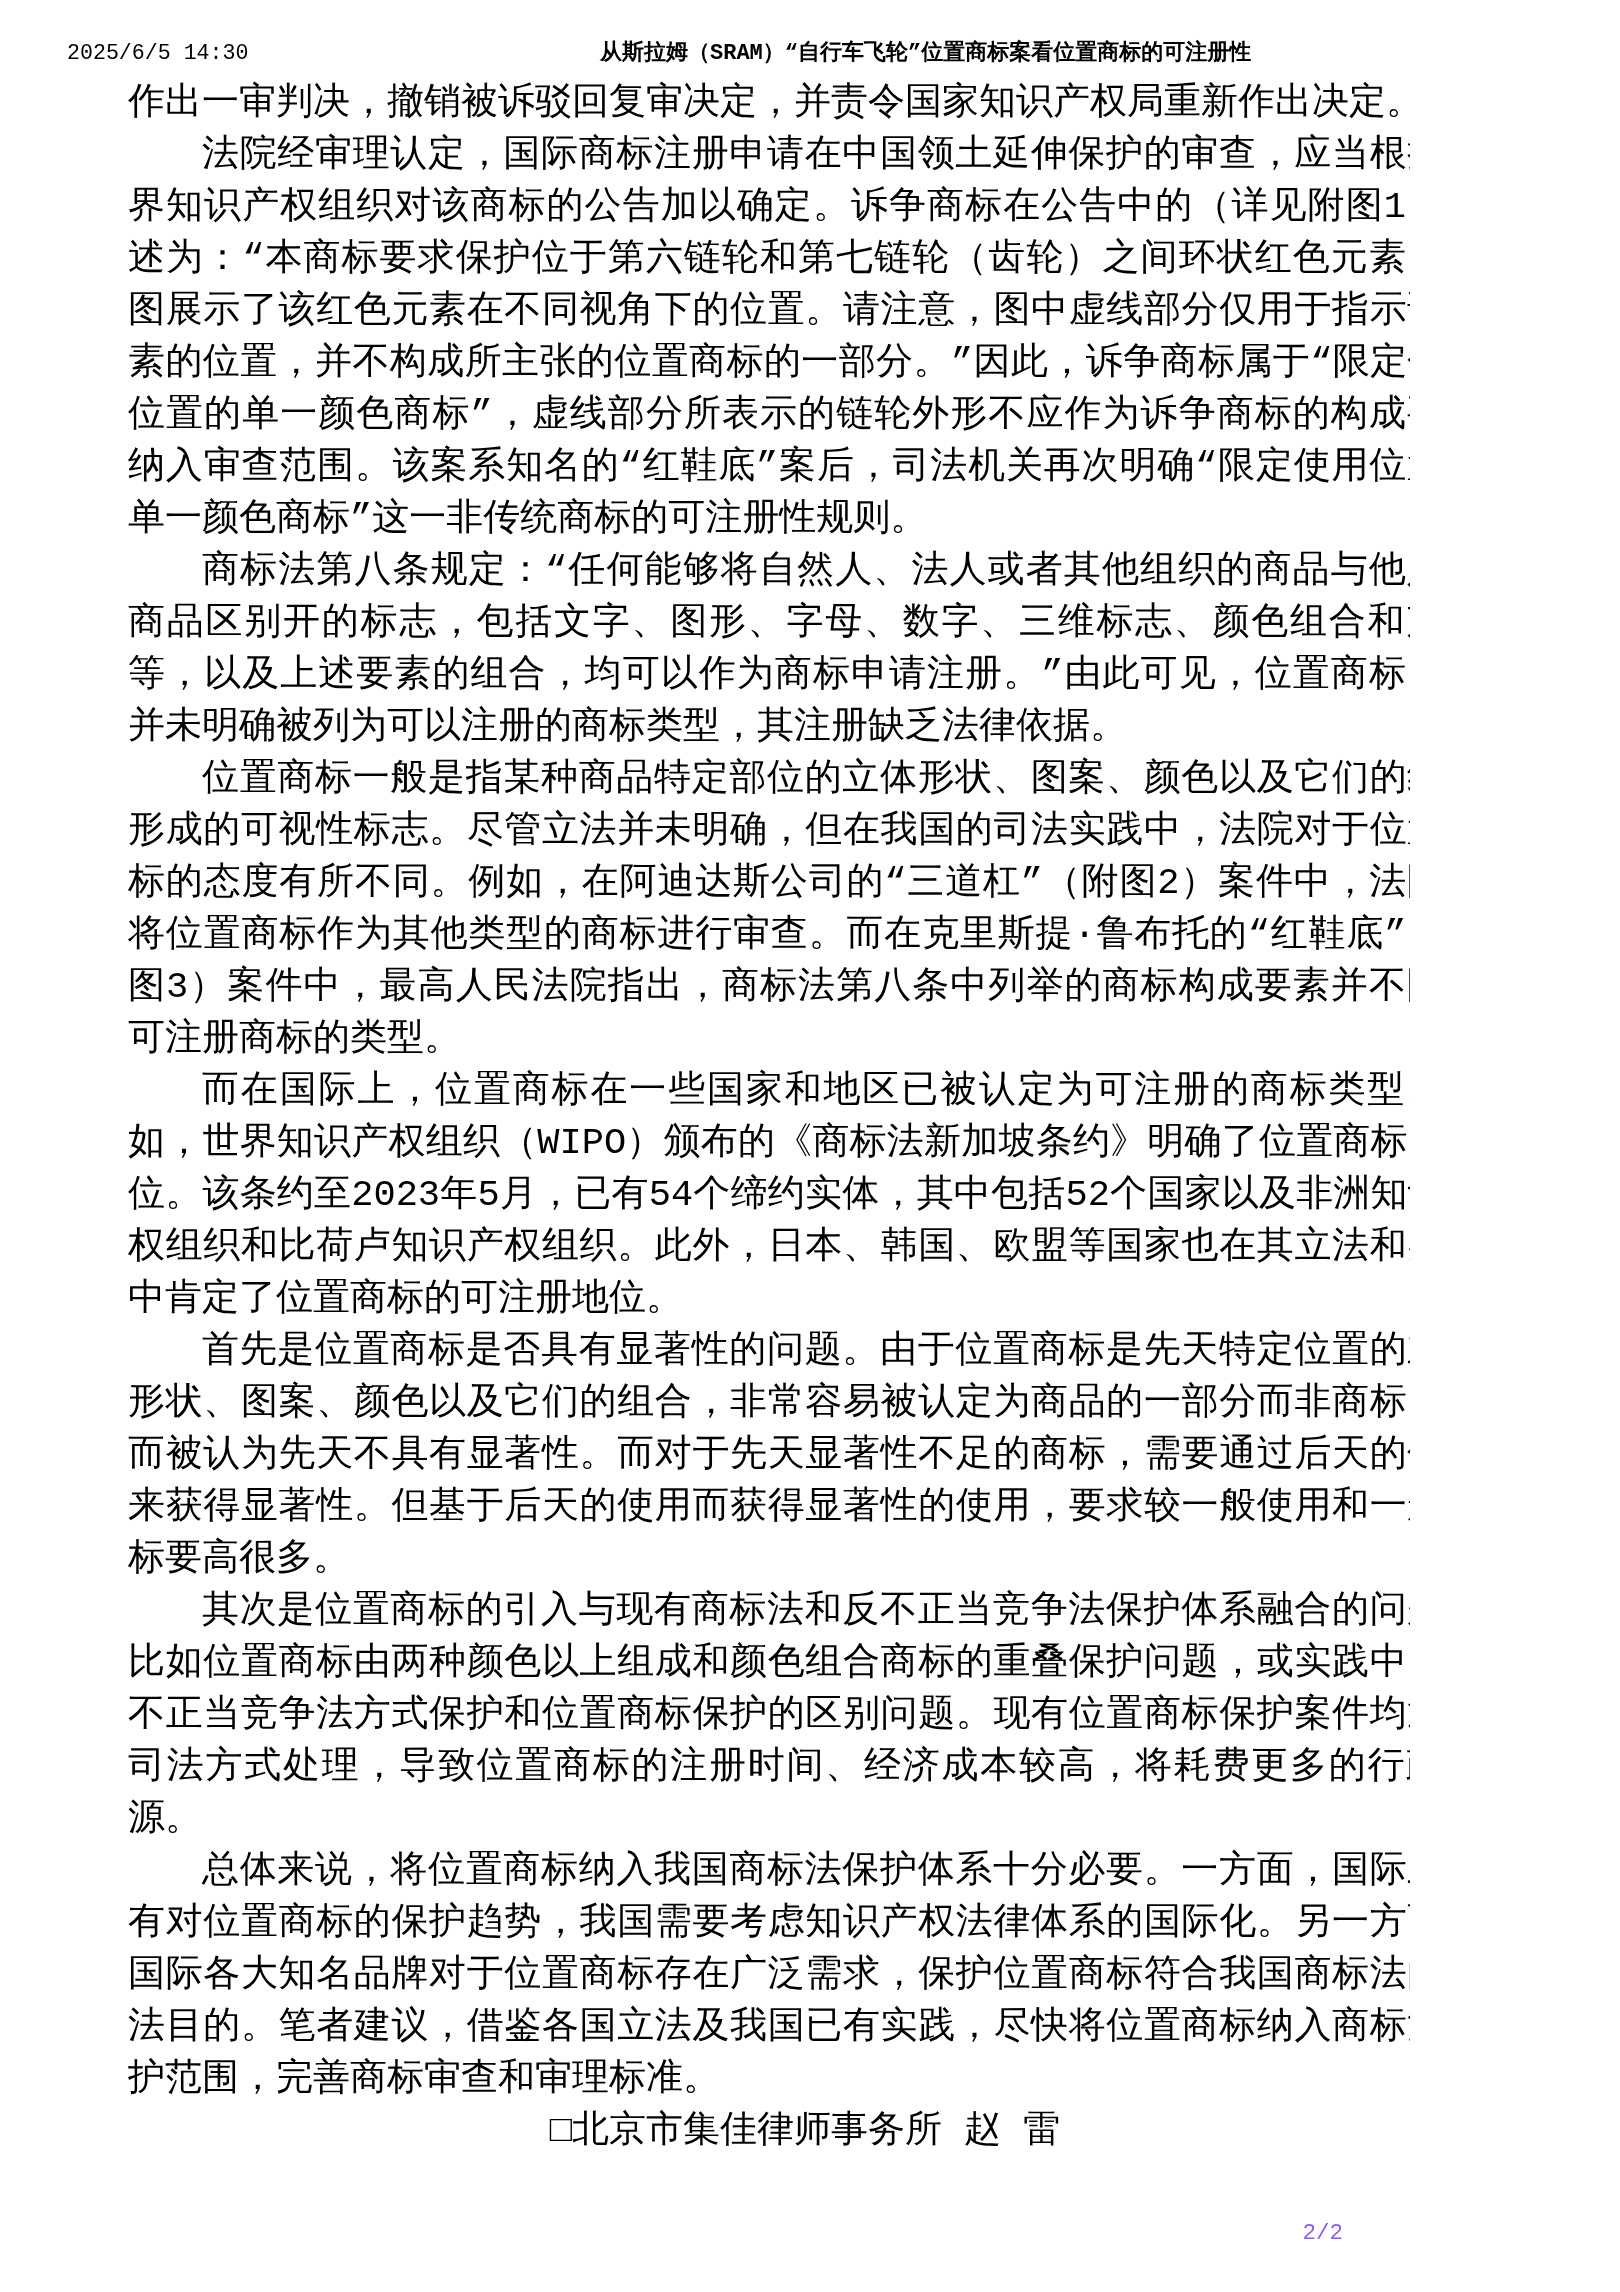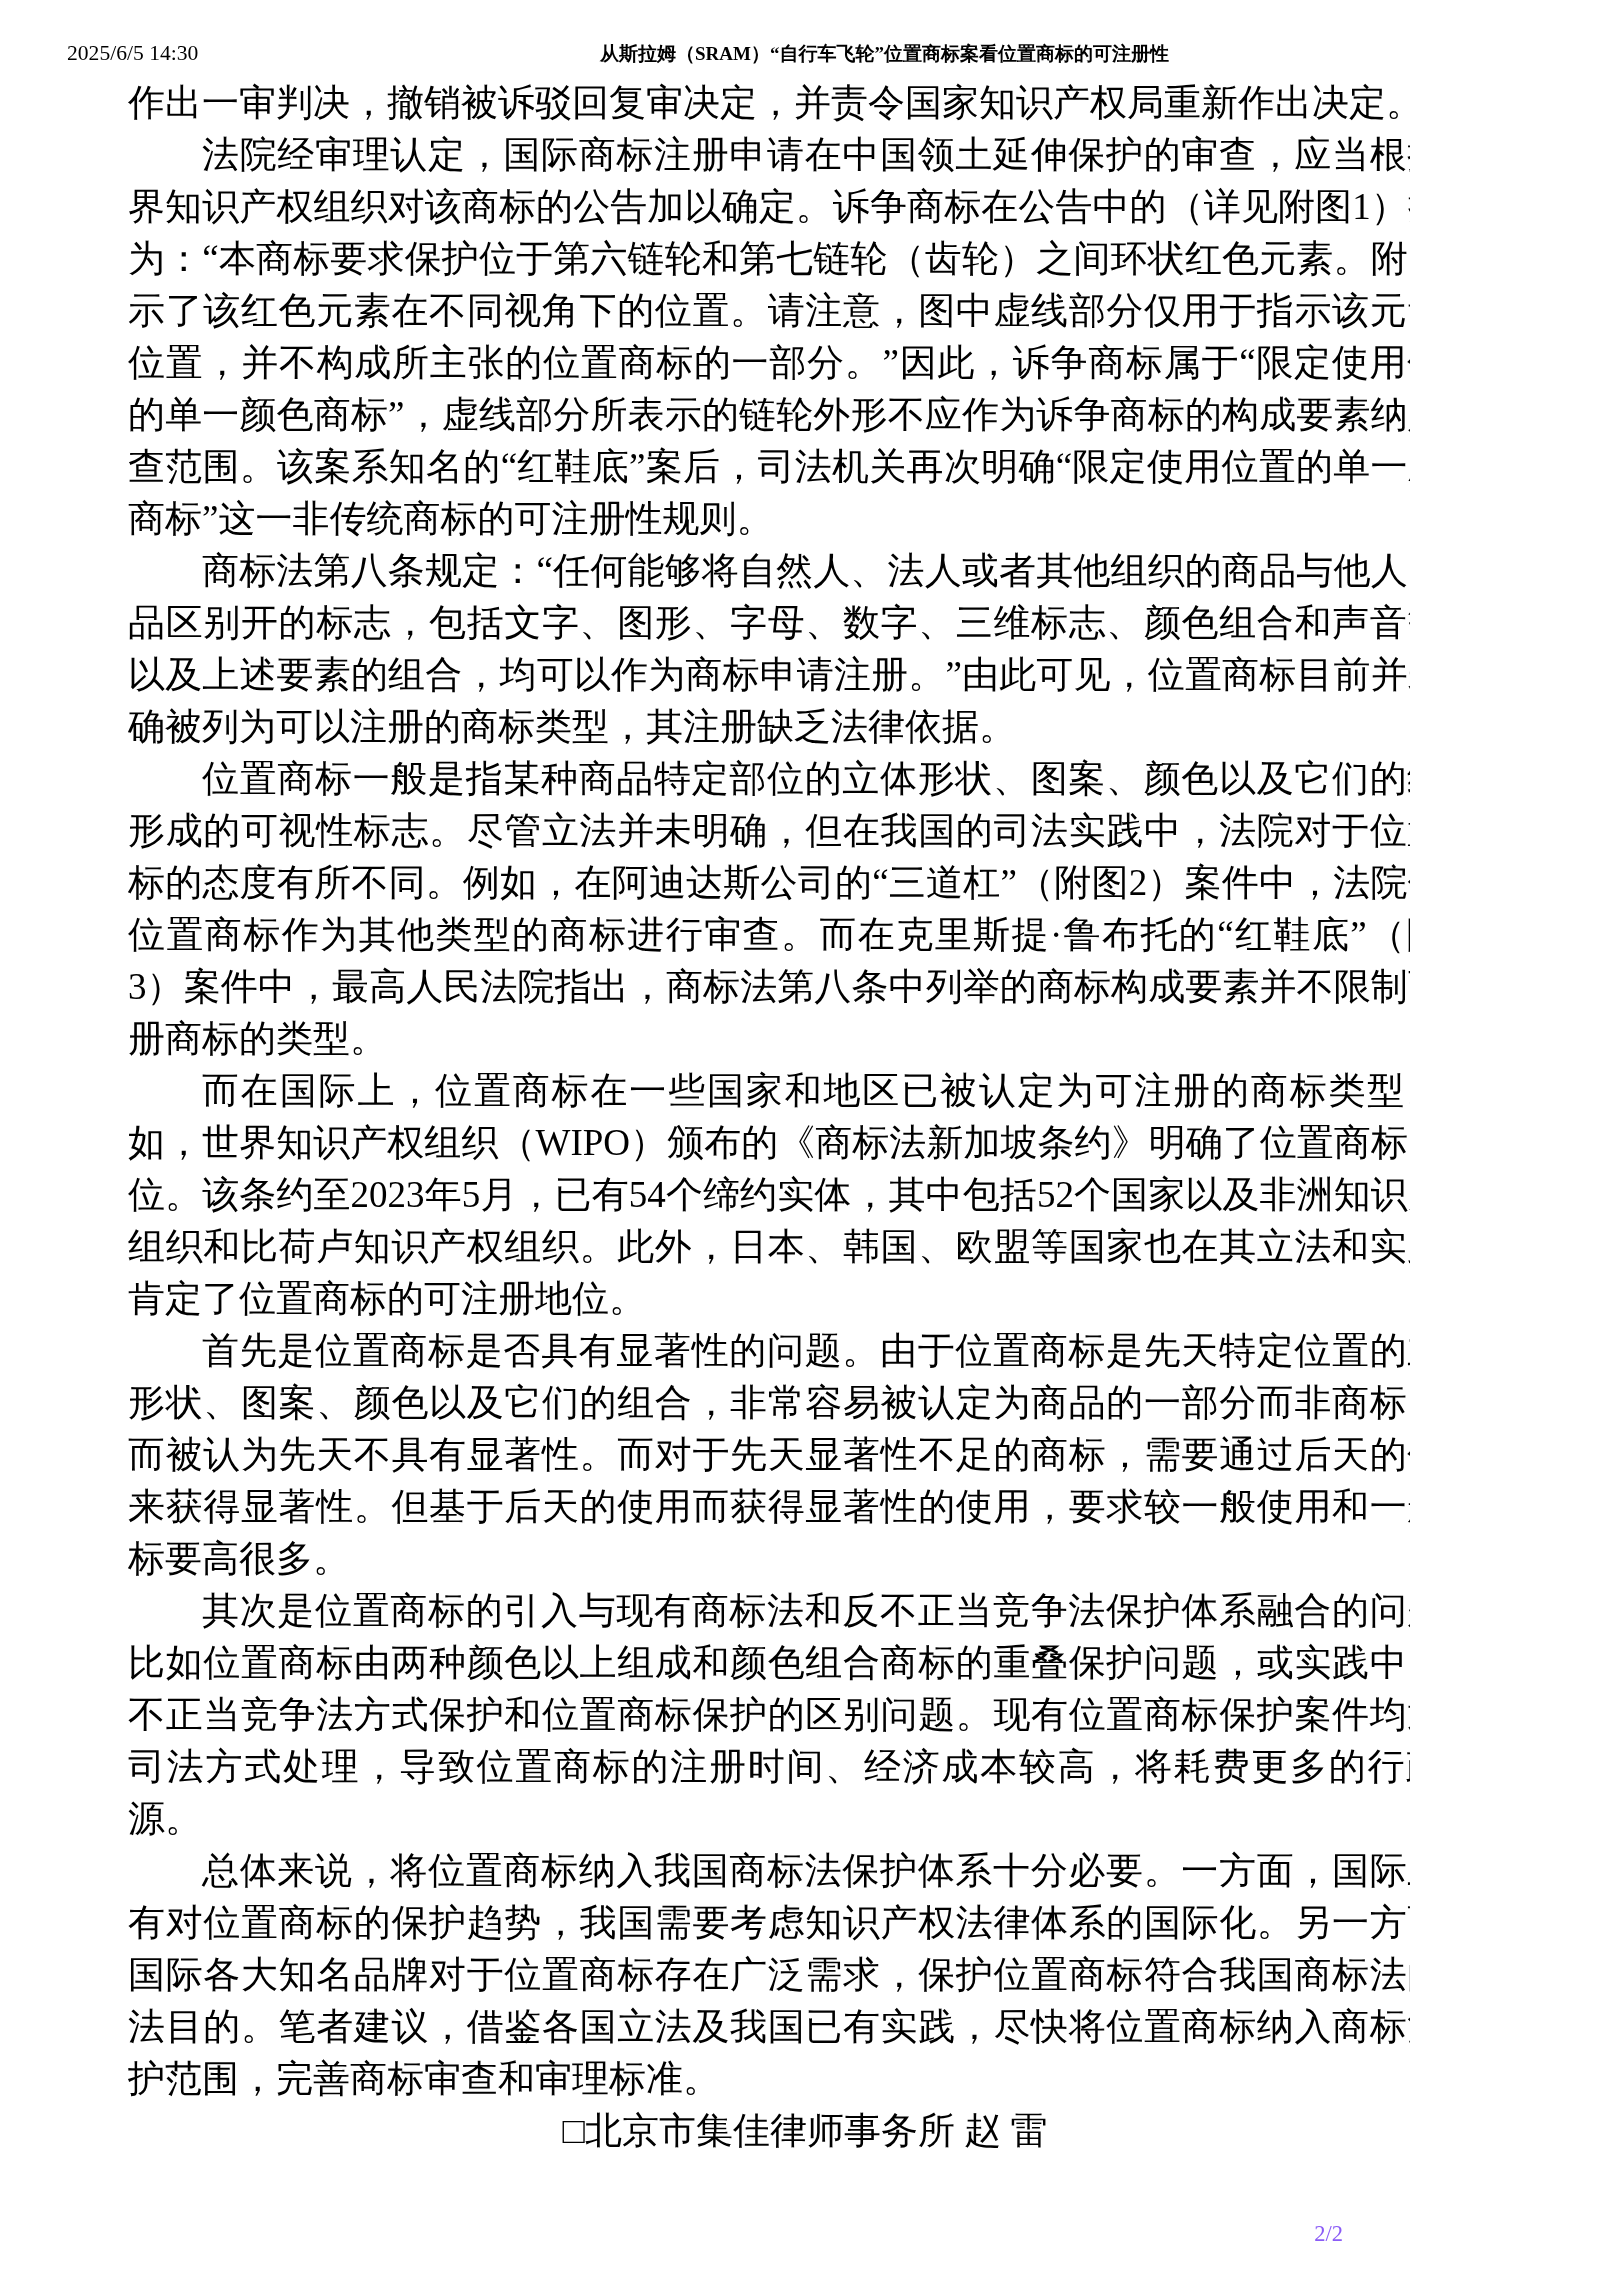--- a/index.html
+++ b/index.html
@@ -6,37 +6,37 @@
     margin: 0;
     padding: 0;
     background: #ffffff;
   }
   .page {
     position: relative;
     width: 1410px;
     height: 2293px;
     background: #ffffff;
     color: #000000;
-    font-family: Liberation Serif, serif;
+    font-family: Liberation Mono, monospace;
     overflow: hidden;
   }
   .hdr-date {
     position: absolute;
     left: 67px;
     top: 41px;
     font-size: 21.6px;
     line-height: 25.5px;
     color: #000000;
     white-space: nowrap;
   }
   .hdr-title {
     position: absolute;
     left: 600px;
     top: 41px;
-    font-size: 19px;
+    font-size: 22px;
     line-height: 25.5px;
     font-weight: bold;
     color: #000000;
     white-space: nowrap;
   }
   .body-text {
     position: absolute;
     left: 128px;
     top: 77px;
     width: 1354px;

